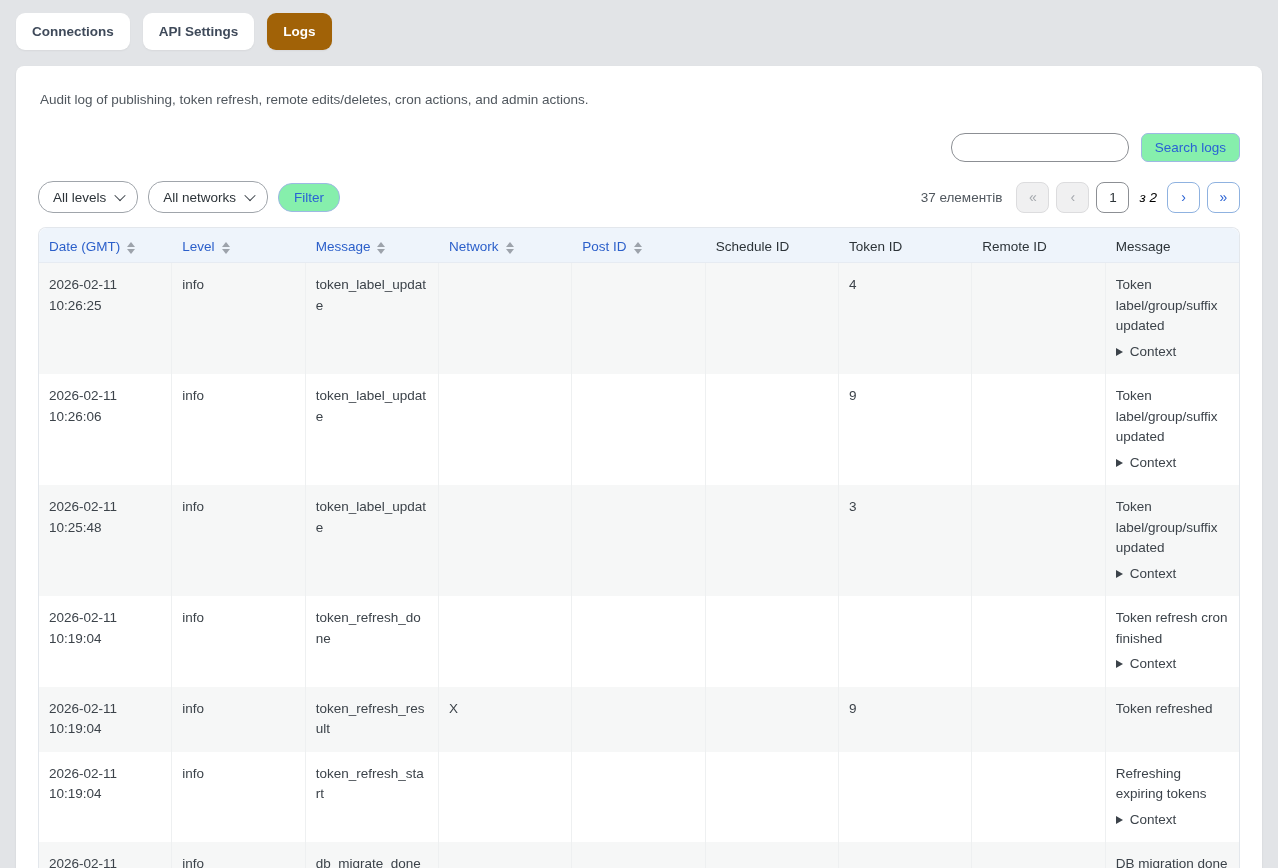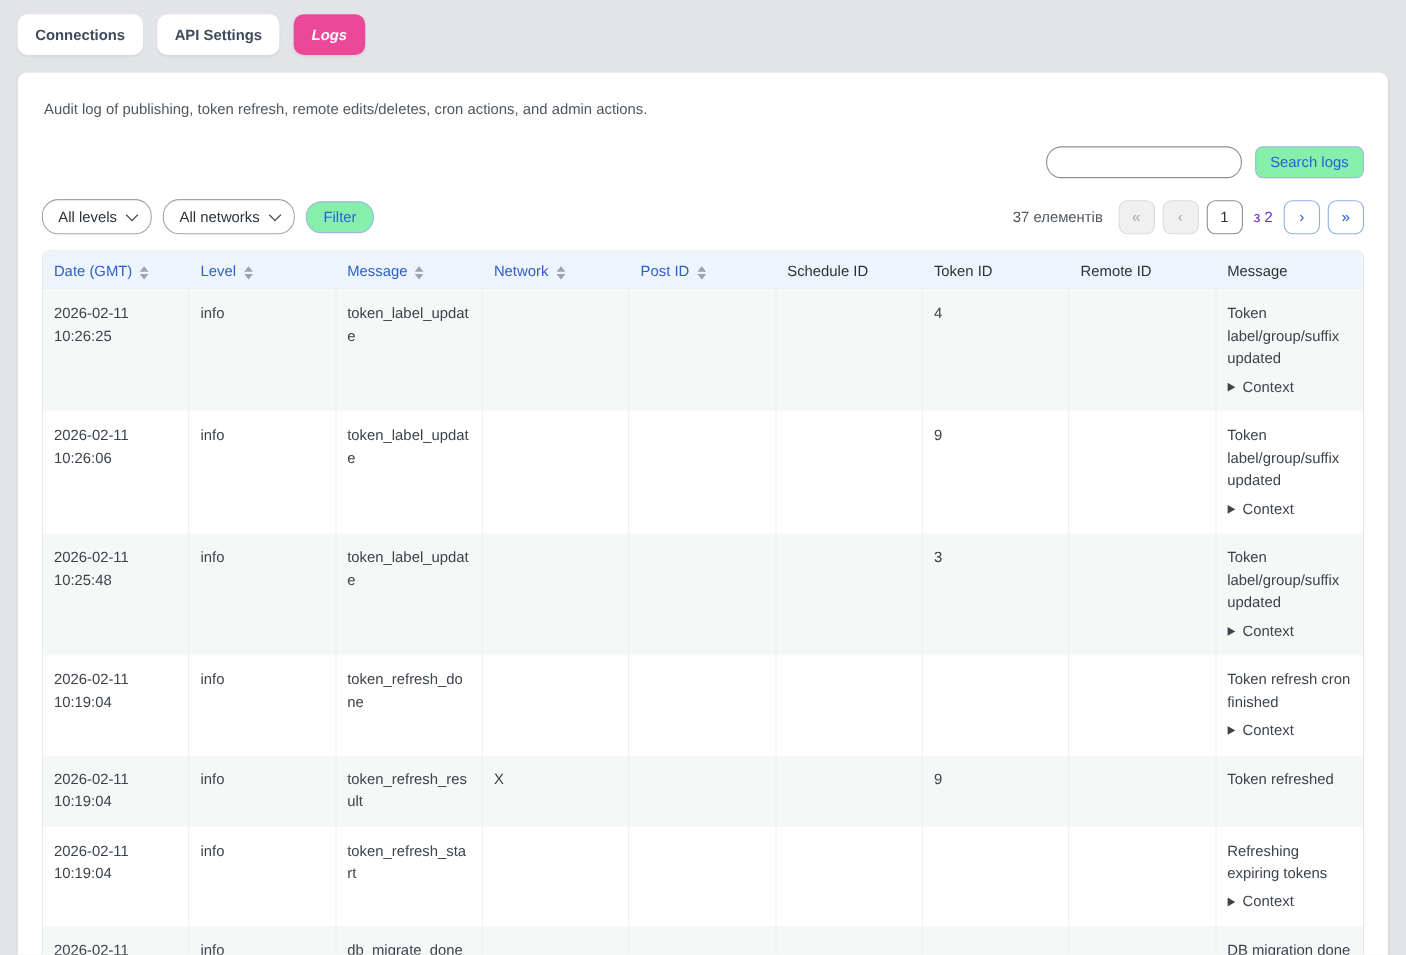--- a/index.html
+++ b/index.html
@@ -11,21 +11,21 @@
     font-size: 13.5px;
   }
   
   .tabs-bar { display: flex; gap: 13px; padding: 13px 16px 0 16px; height: 66px; position: relative; z-index: 2; }
   .tab {
     background: #ffffff; border: none; border-radius: 9px;
     padding: 0 16px; height: 37px; font-family: inherit;
     font-size: 13.5px; font-weight: 700; color: #3f4a5a;
     box-shadow: 0 1px 2px rgba(0,0,0,0.05); cursor: pointer;
   }
-  .tab.active { background: #ec4899; color: #ffffff; font-style: italic; }
+  .tab.active { background: #a16207; color: #ffffff; }
   
   .card {
     margin: 0 16px; background: #ffffff; border-radius: 8px;
     box-shadow: 0 1px 2px rgba(0,0,0,0.10);
     min-height: 828px; padding: 24px 22px 0 22px; position: relative; z-index: 1;
   }
   .desc { color: #50575e; font-size: 13.5px; margin: 2px 0 0 2px; }
   
   .search-row { display: flex; justify-content: flex-end; align-items: center; gap: 12px; margin-top: 26px; }
   .search-input {
@@ -53,21 +53,21 @@
   .pg-btn {
     width: 33px; height: 31px; border-radius: 8px; font-family: inherit; font-size: 14px;
     display: inline-flex; align-items: center; justify-content: center; cursor: pointer;
   }
   .pg-disabled { background: #f0f0f1; border: 1px solid #dcdcde; color: #a4a8ad; cursor: default; }
   .pg-active { background: #ffffff; border: 1px solid #8fb2e0; color: #2a62d4; }
   .pg-input {
     width: 33px; height: 31px; border: 1px solid #8c8f94; border-radius: 8px;
     text-align: center; font-family: inherit; font-size: 13.5px; color: #2c3338; outline: none;
   }
-  .pages-of { color: #6d28d9; margin: 0 3px; }
+  .pages-of { color: #000000; margin: 0 3px; font-style: italic; }
   
   .log-table { margin-top: 14px; border: 1px solid #e3e7ec; border-bottom: none; border-radius: 8px 8px 0 0; }
   .tr { display: grid; grid-template-columns: repeat(9, 1fr); }
   .thead { background: #eef4fb; border-radius: 8px 8px 0 0; border-bottom: 1px solid #e6ebf2; }
   .th {
     padding: 8px 10px; font-size: 13.5px; color: #2c3338; display: flex; align-items: flex-end;
     min-height: 34px;
   }
   .th.sortable { color: #2b5fca; cursor: pointer; }
   .sort { display: inline-flex; flex-direction: column; gap: 2px; margin-left: 7px; }

